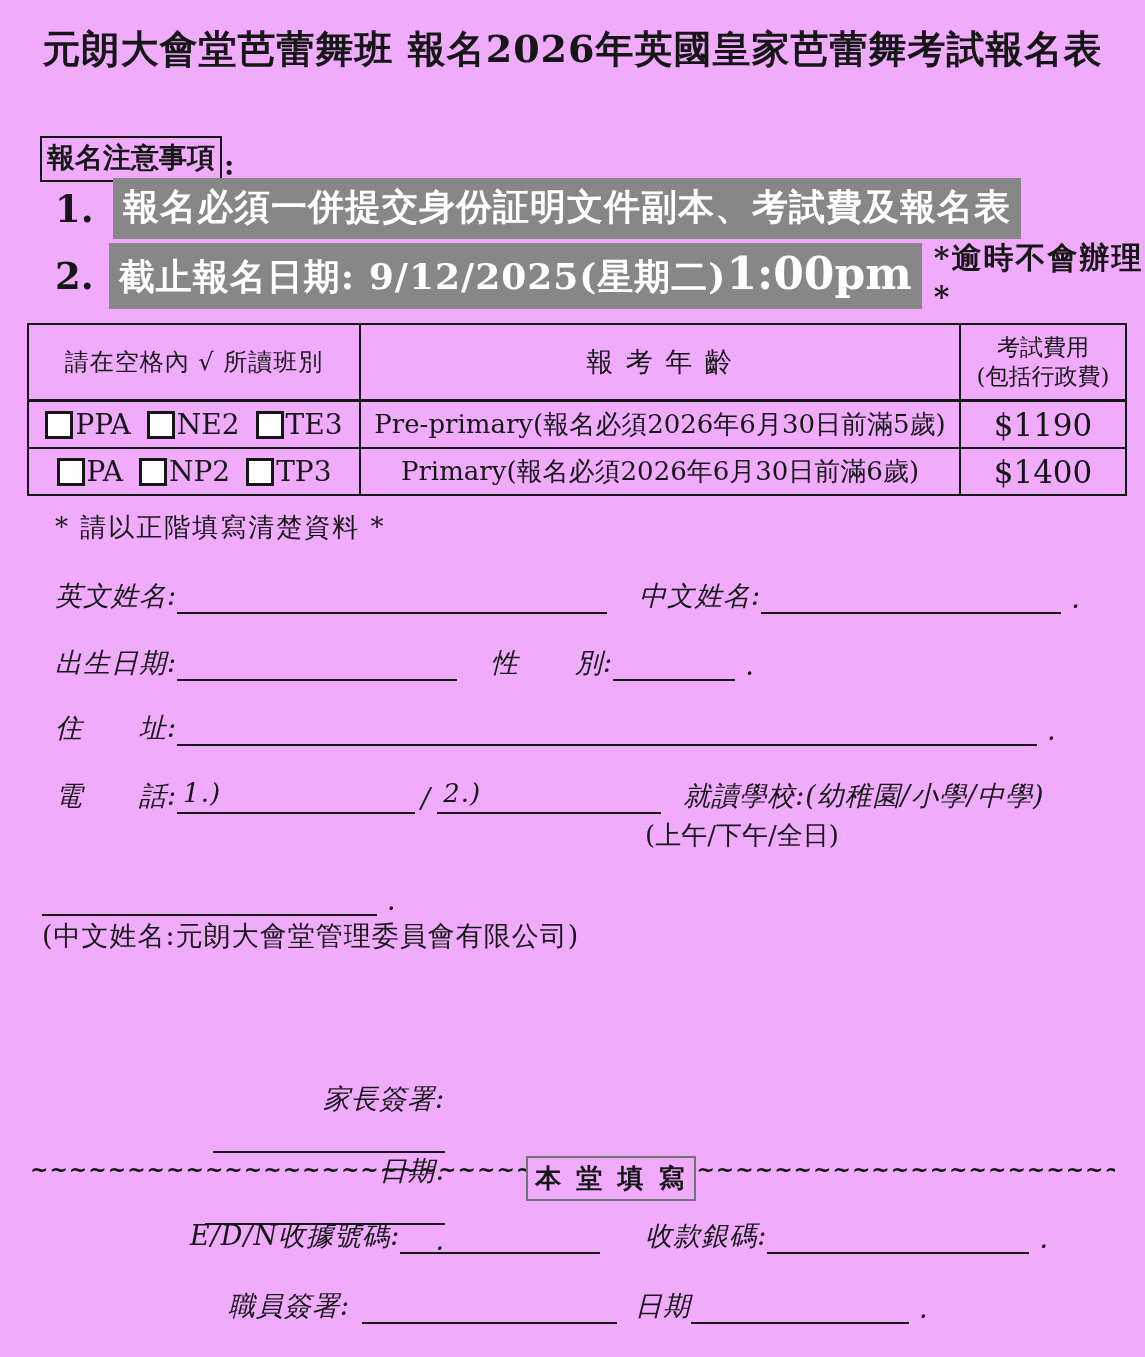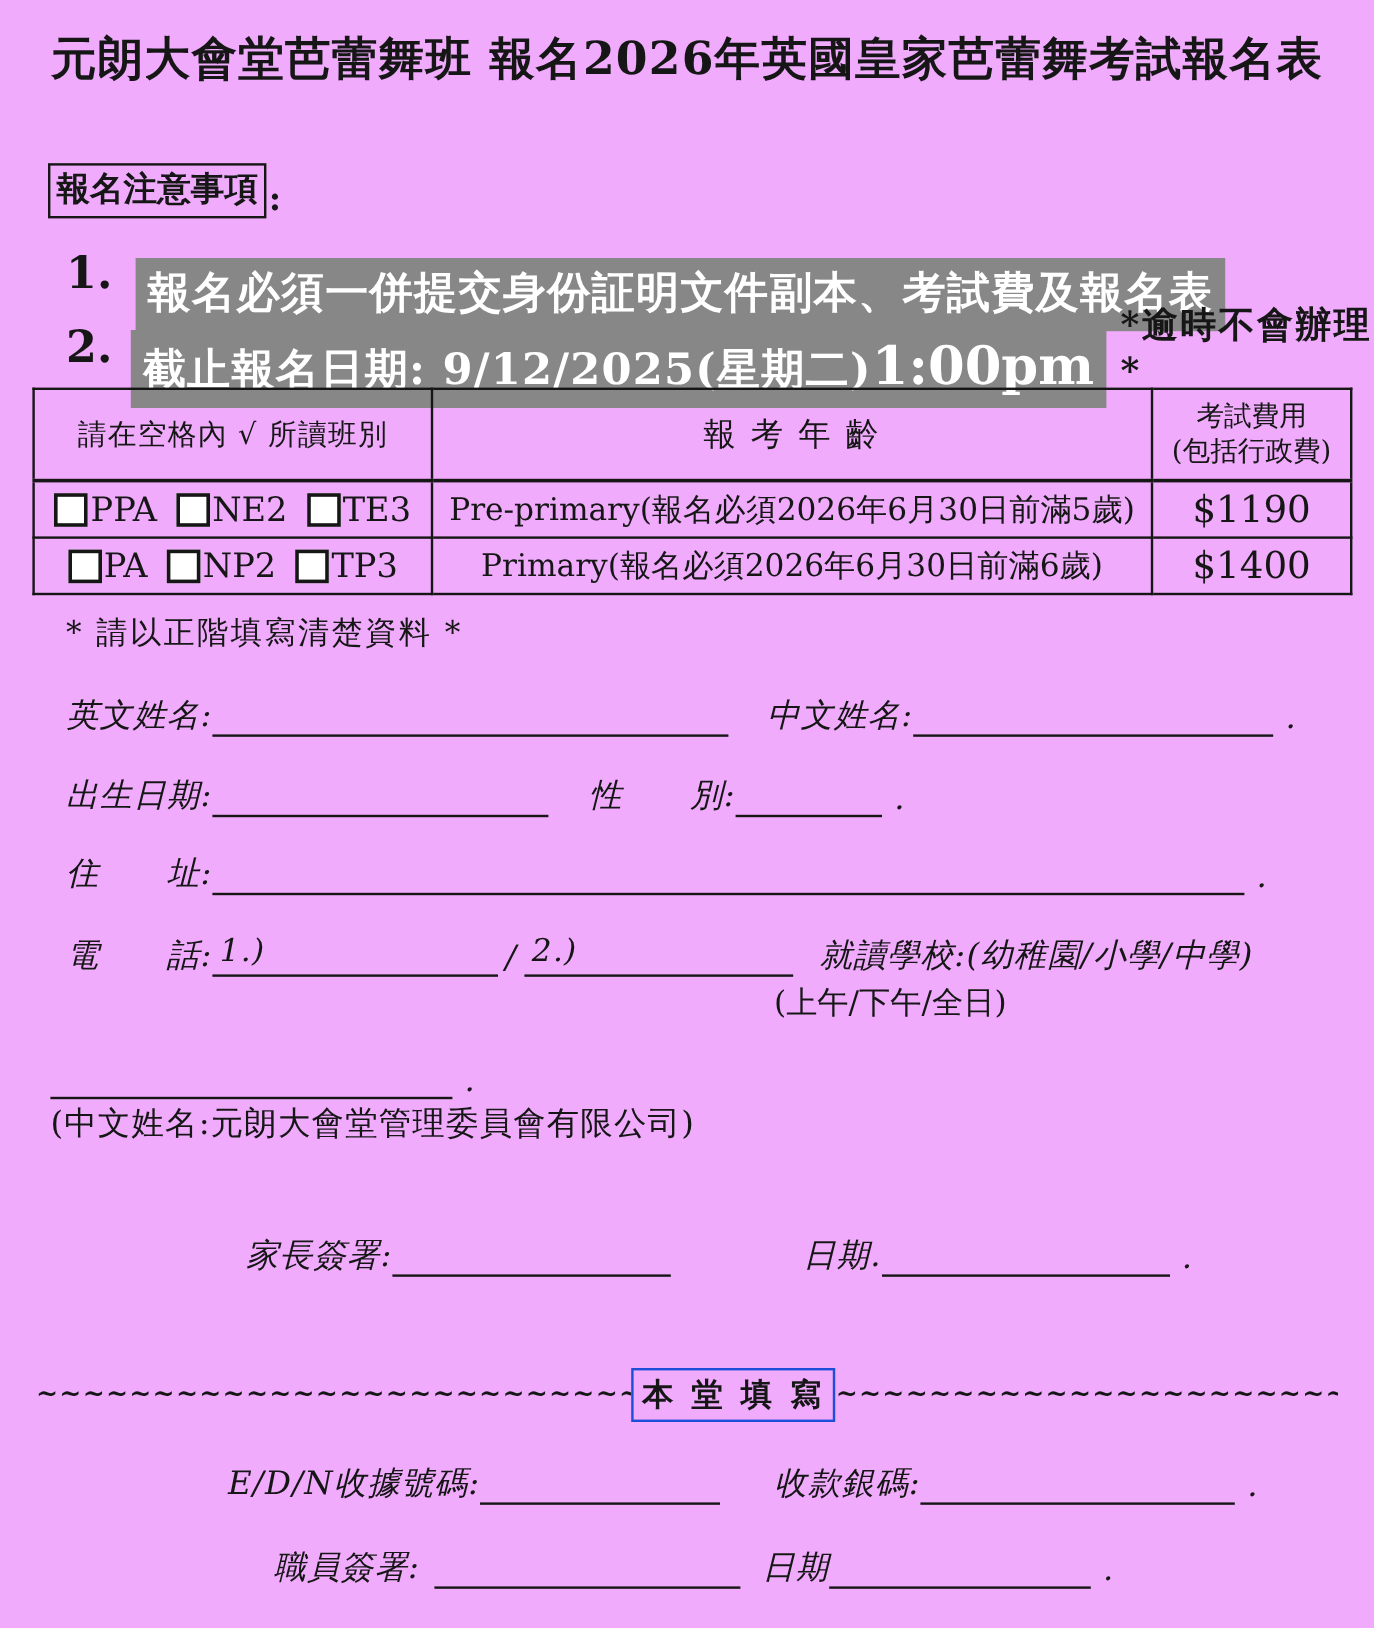--- a/index.html
+++ b/index.html
@@ -23,21 +23,21 @@
   
   .notes-heading{top:136px;left:40px;font-size:28px;font-weight:bold;display:flex;align-items:flex-end;}
   .notes-heading .boxed{border:2px solid #161616;padding:1px 5px 3px 5px;}
   .notes-heading .colon{margin-left:2px;}
   .note-item{display:flex;align-items:center;}
   .note-item .num{font-size:37px;font-weight:bold;width:58px;}
   .hl{
     background:#878787;color:#ffffff;
     font-weight:bold;font-size:36px;
     padding:5px 10px 7px 10px;
-    white-space:nowrap;letter-spacing:1px;margin-top:37px;
+    white-space:nowrap;letter-spacing:1px;
   }
   .hl .time{font-size:44px;letter-spacing:0;}
   .note1{top:178px;left:55px;}
   .note2{top:238px;left:55px;}
   .late-note{font-size:30px;font-weight:bold;margin-left:12px;letter-spacing:2px;}
   
   table.fees{
     top:323px;left:27px;width:1086px;
     border-collapse:collapse;
     table-layout:fixed;
@@ -61,26 +61,26 @@
   .blank{display:inline-block;border-bottom:2px solid #161616;height:34px;}
   .blank.txt{font-size:26px;padding-left:6px;text-align:left;}
   .dot{margin-left:10px;}
   .r-name{top:578px;left:55px;}
   .r-dob{top:645px;left:55px;}
   .r-addr{top:710px;left:55px;}
   .r-phone{top:778px;left:55px;}
   .r-session{top:818px;left:645px;font-size:26px;}
   .r-cheque{top:880px;left:42px;}
   .r-payee{top:918px;left:42px;font-size:27px;letter-spacing:1px;}
-  .r-parent{top:1028px;left:205px;}
+  .r-parent{top:1081px;left:205px;flex-direction:column;}
   
   .divider{top:1140px;left:30px;width:1085px;display:flex;align-items:center;}
   .tildes{font-size:22px;font-weight:bold;letter-spacing:1px;overflow:hidden;white-space:nowrap;height:30px;}
   .tl{width:498px;} .tr{width:420px;}
-  .div-box{border:2px solid #1d4ed8;padding:3px 7px;font-size:26px;font-weight:bold;letter-spacing:3px;white-space:nowrap;}
+  .div-box{border:2px solid #737373;padding:3px 7px;font-size:26px;font-weight:bold;letter-spacing:3px;white-space:nowrap;margin-top:16px;}
   .r-receipt{top:1218px;left:190px;}
   .r-staff{top:1288px;left:228px;}
 </style>
 </head>
 <body>
 
 <div class="page">
 
   <div class="abs title">元朗大會堂芭蕾舞班 報名2026年英國皇家芭蕾舞考試報名表</div>
 

